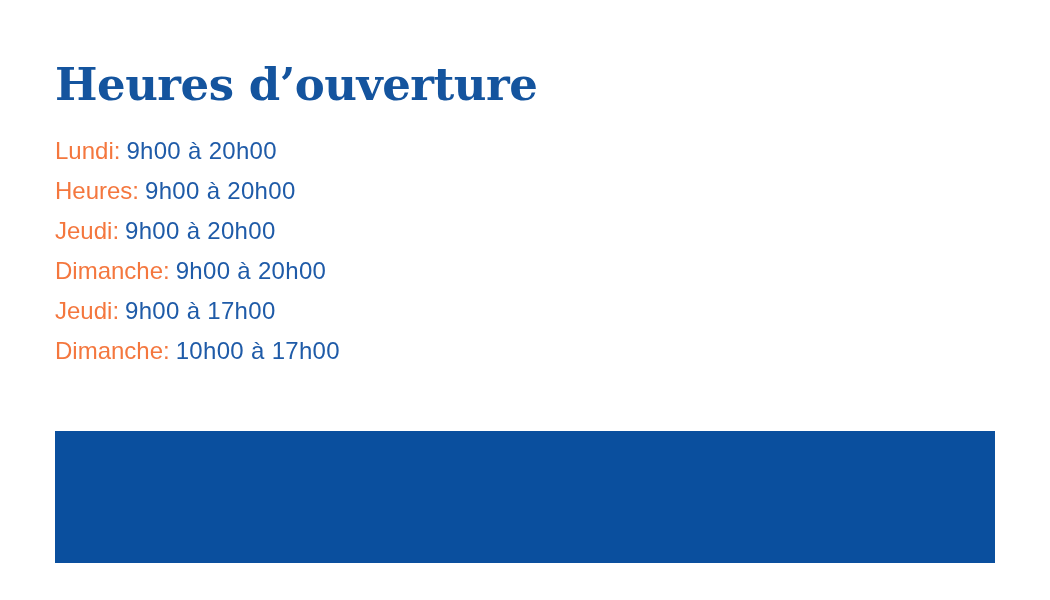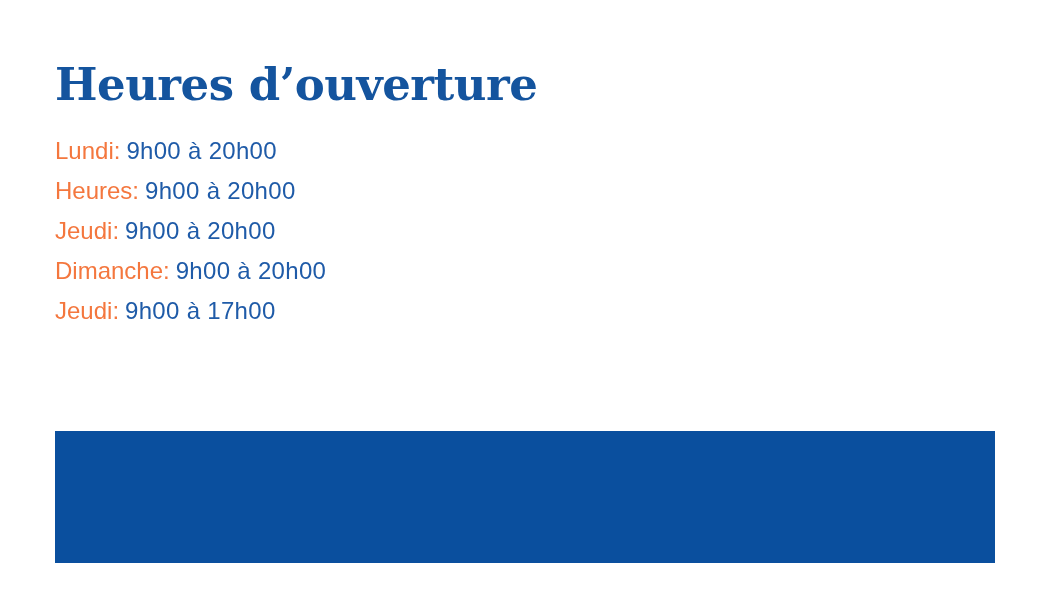--- a/index.html
+++ b/index.html
@@ -102,18 +102,21 @@
     </li>
 
     <li class="hours-row">
       <span class="day-label">Dimanche:</span><span class="day-hours"><span>9h00</span><span class="sep">à</span><span>20h00</span></span>
     </li>
 
     <li class="hours-row">
       <span class="day-label">Jeudi:</span><span class="day-hours"><span>9h00</span><span class="sep">à</span><span>17h00</span></span>
     </li>
 
+    <li class="hours-row">
+      <span class="day-label">Dimanche:</span><span class="day-hours"><span>10h00</span><span class="sep">à</span><span>17h00</span></span>
+    </li>
 
   </ul>
 
   <div class="media-block"></div>
 
 </div>
 
 </body></html>

